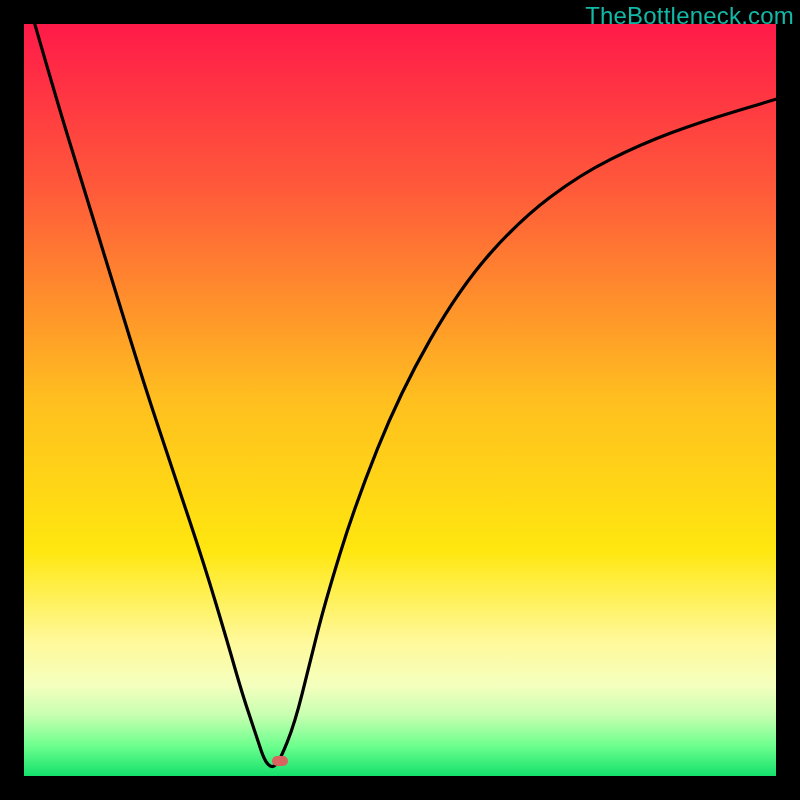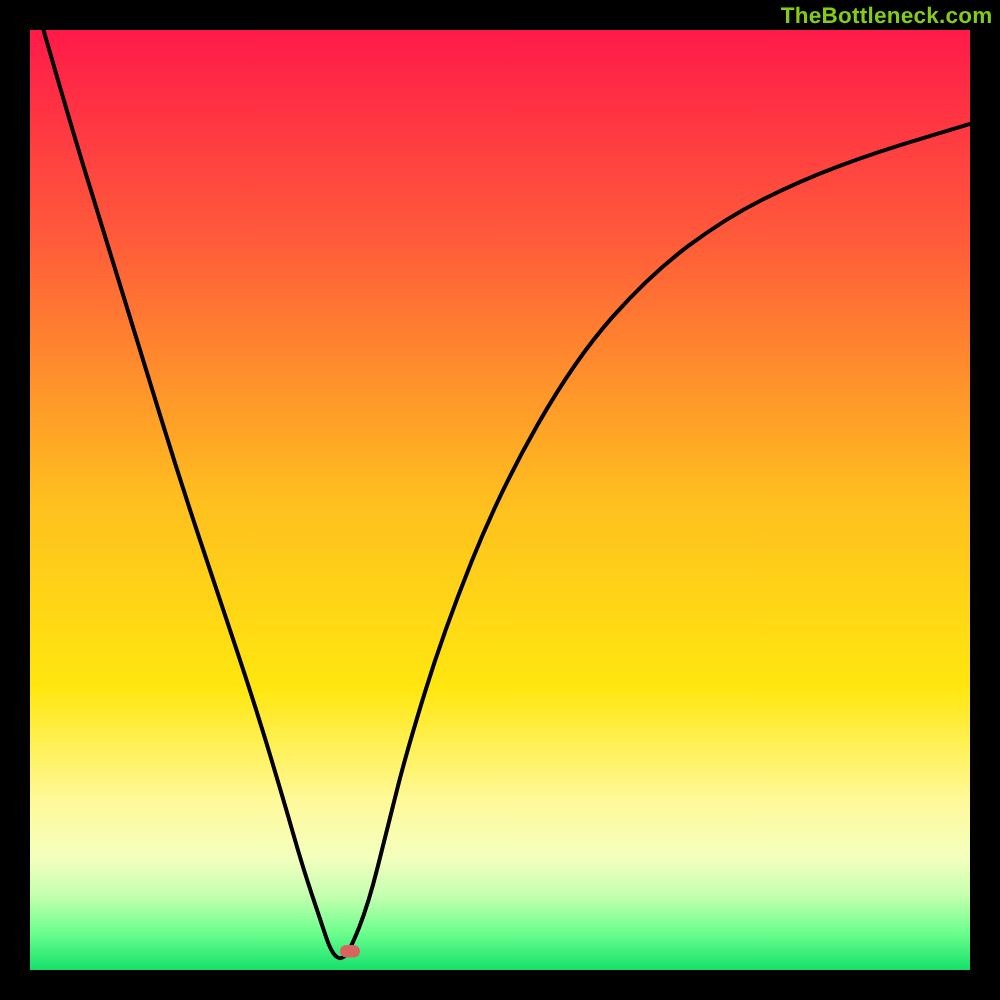--- a/index.html
+++ b/index.html
@@ -30,23 +30,23 @@
     position: absolute;
     left: 0;
     top: 0;
     width: 752px;
     height: 752px;
   }
   .watermark {
     position: absolute;
     top: 2px;
     right: 6px;
-    color: #84cc16;
-    font-size: 18px;
-    font-weight: 700;
+    color: #14b8a6;
+    font-size: 24px;
+    font-weight: 400;
     letter-spacing: 0.2px;
     user-select: none;
   }
   .curve {
     position: absolute;
     left: 0;
     top: 0;
     width: 752px;
     height: 752px;
   }

